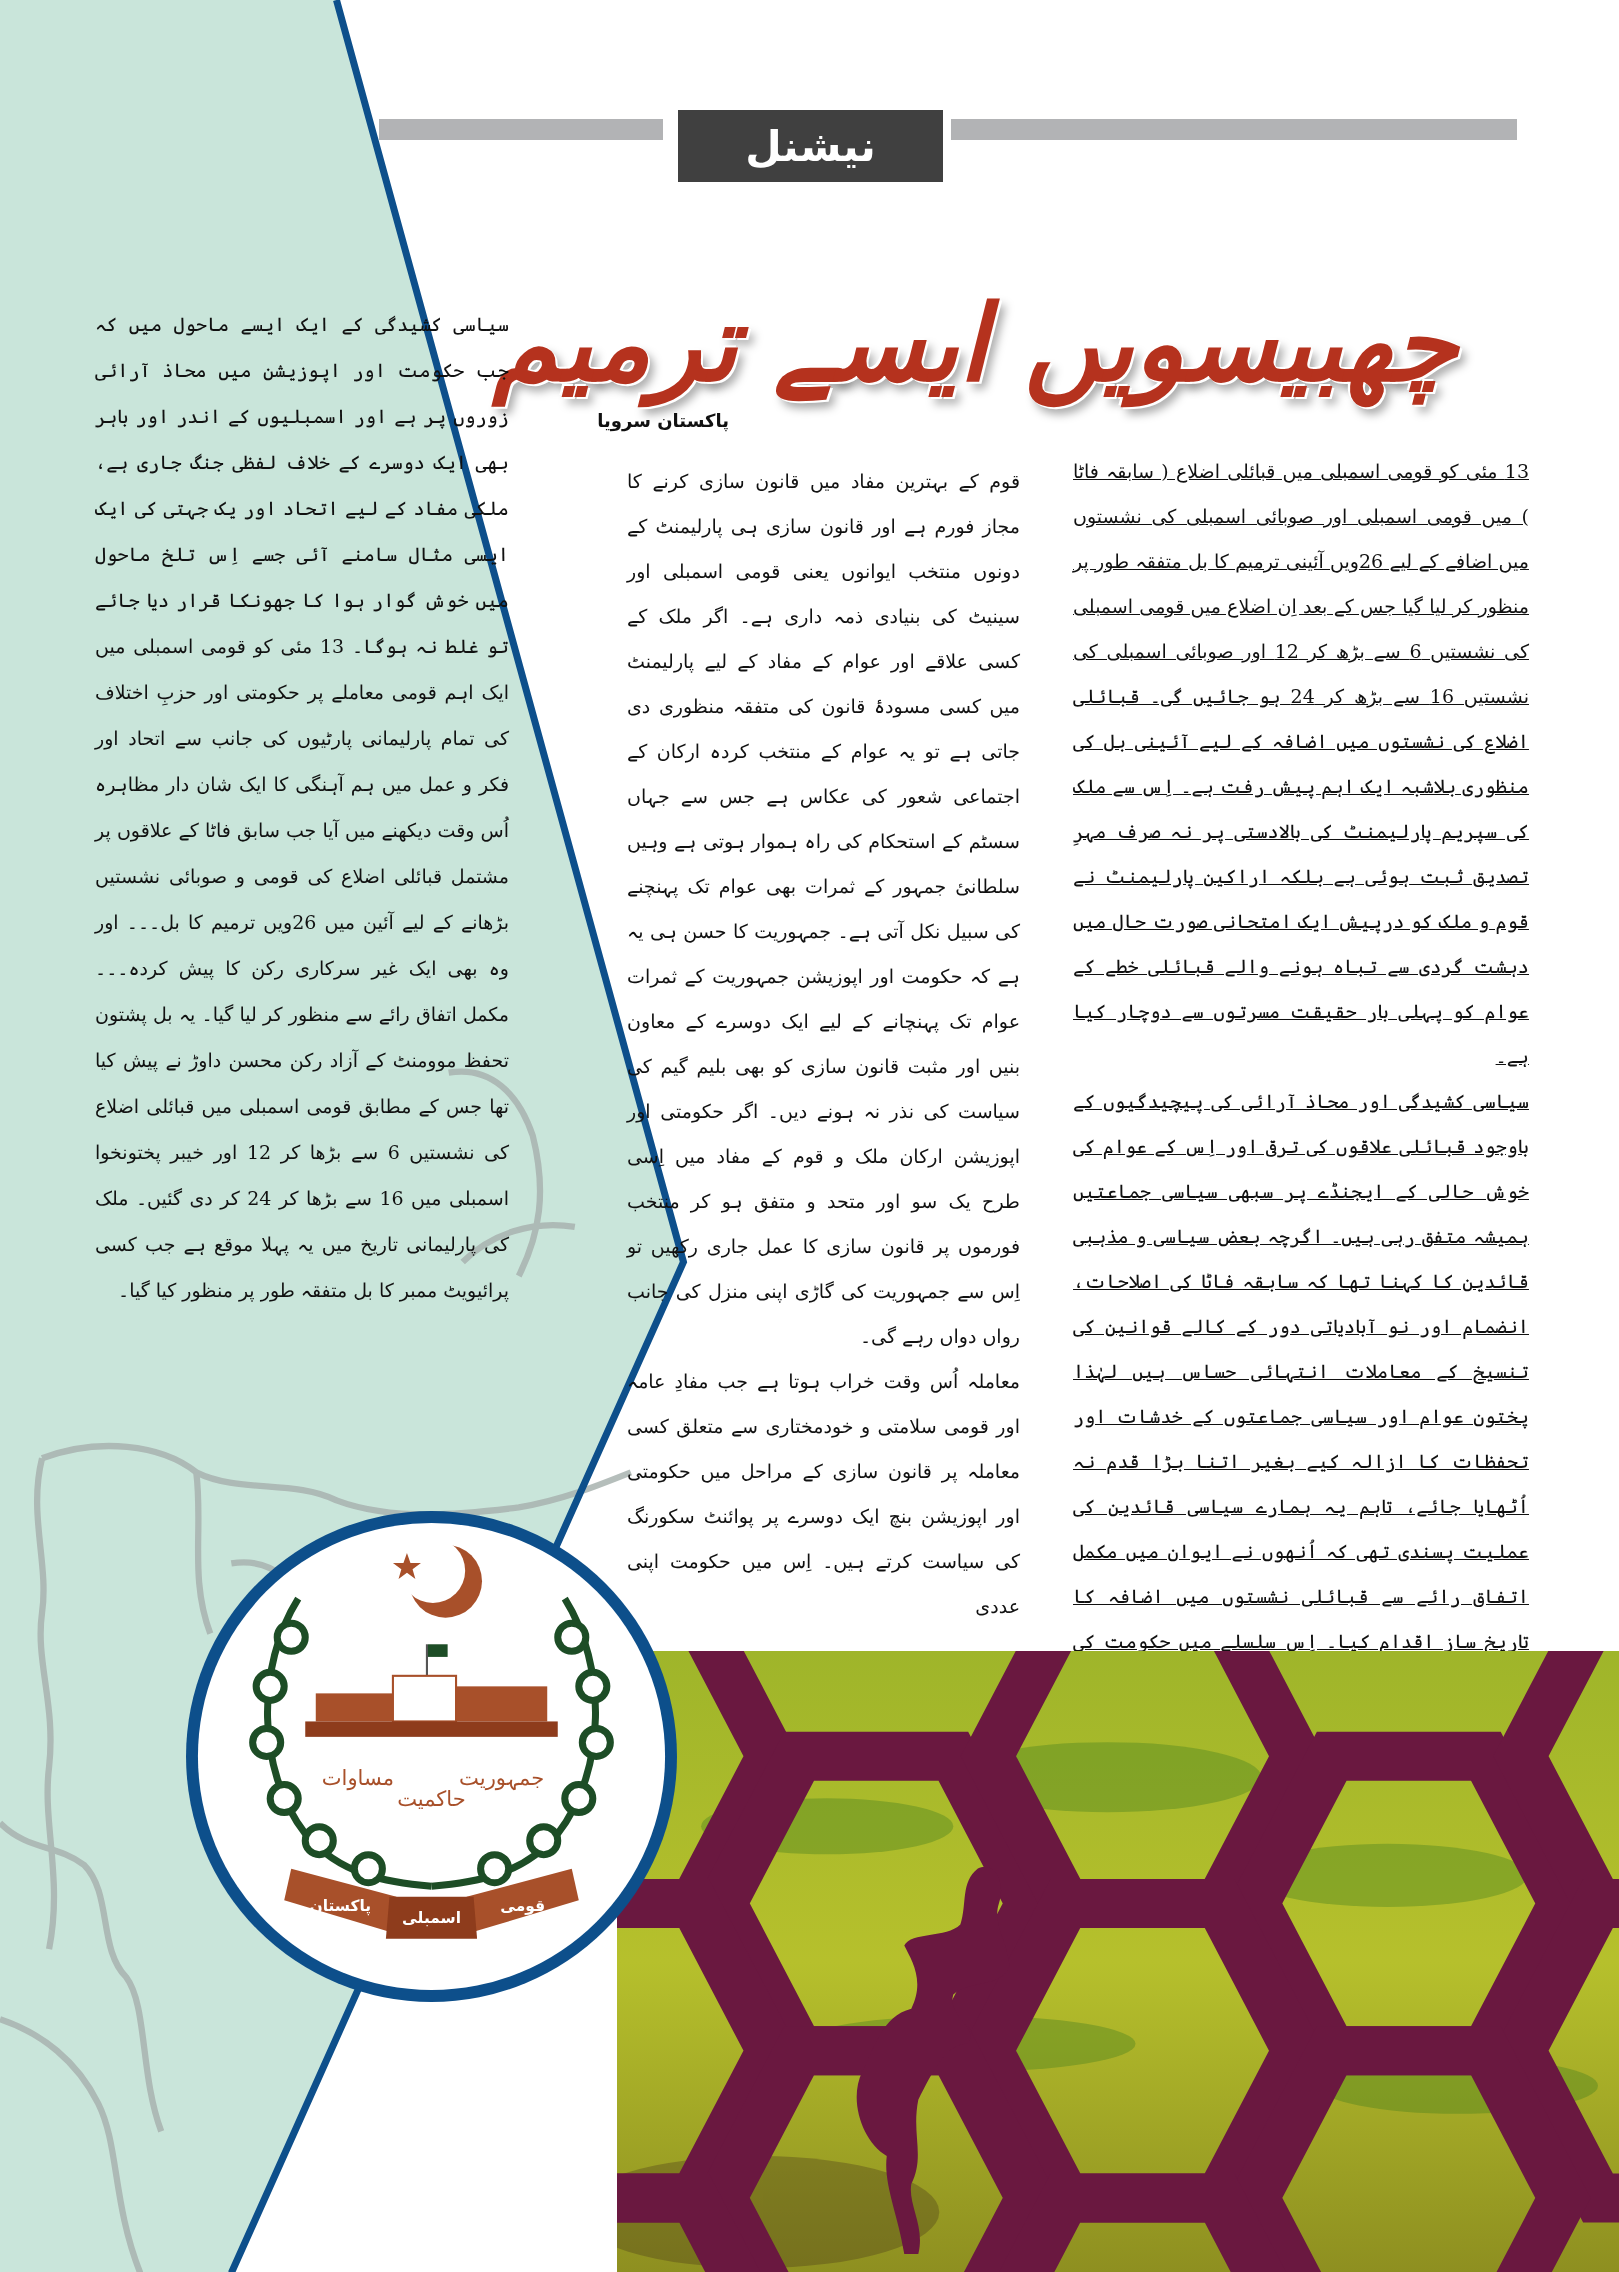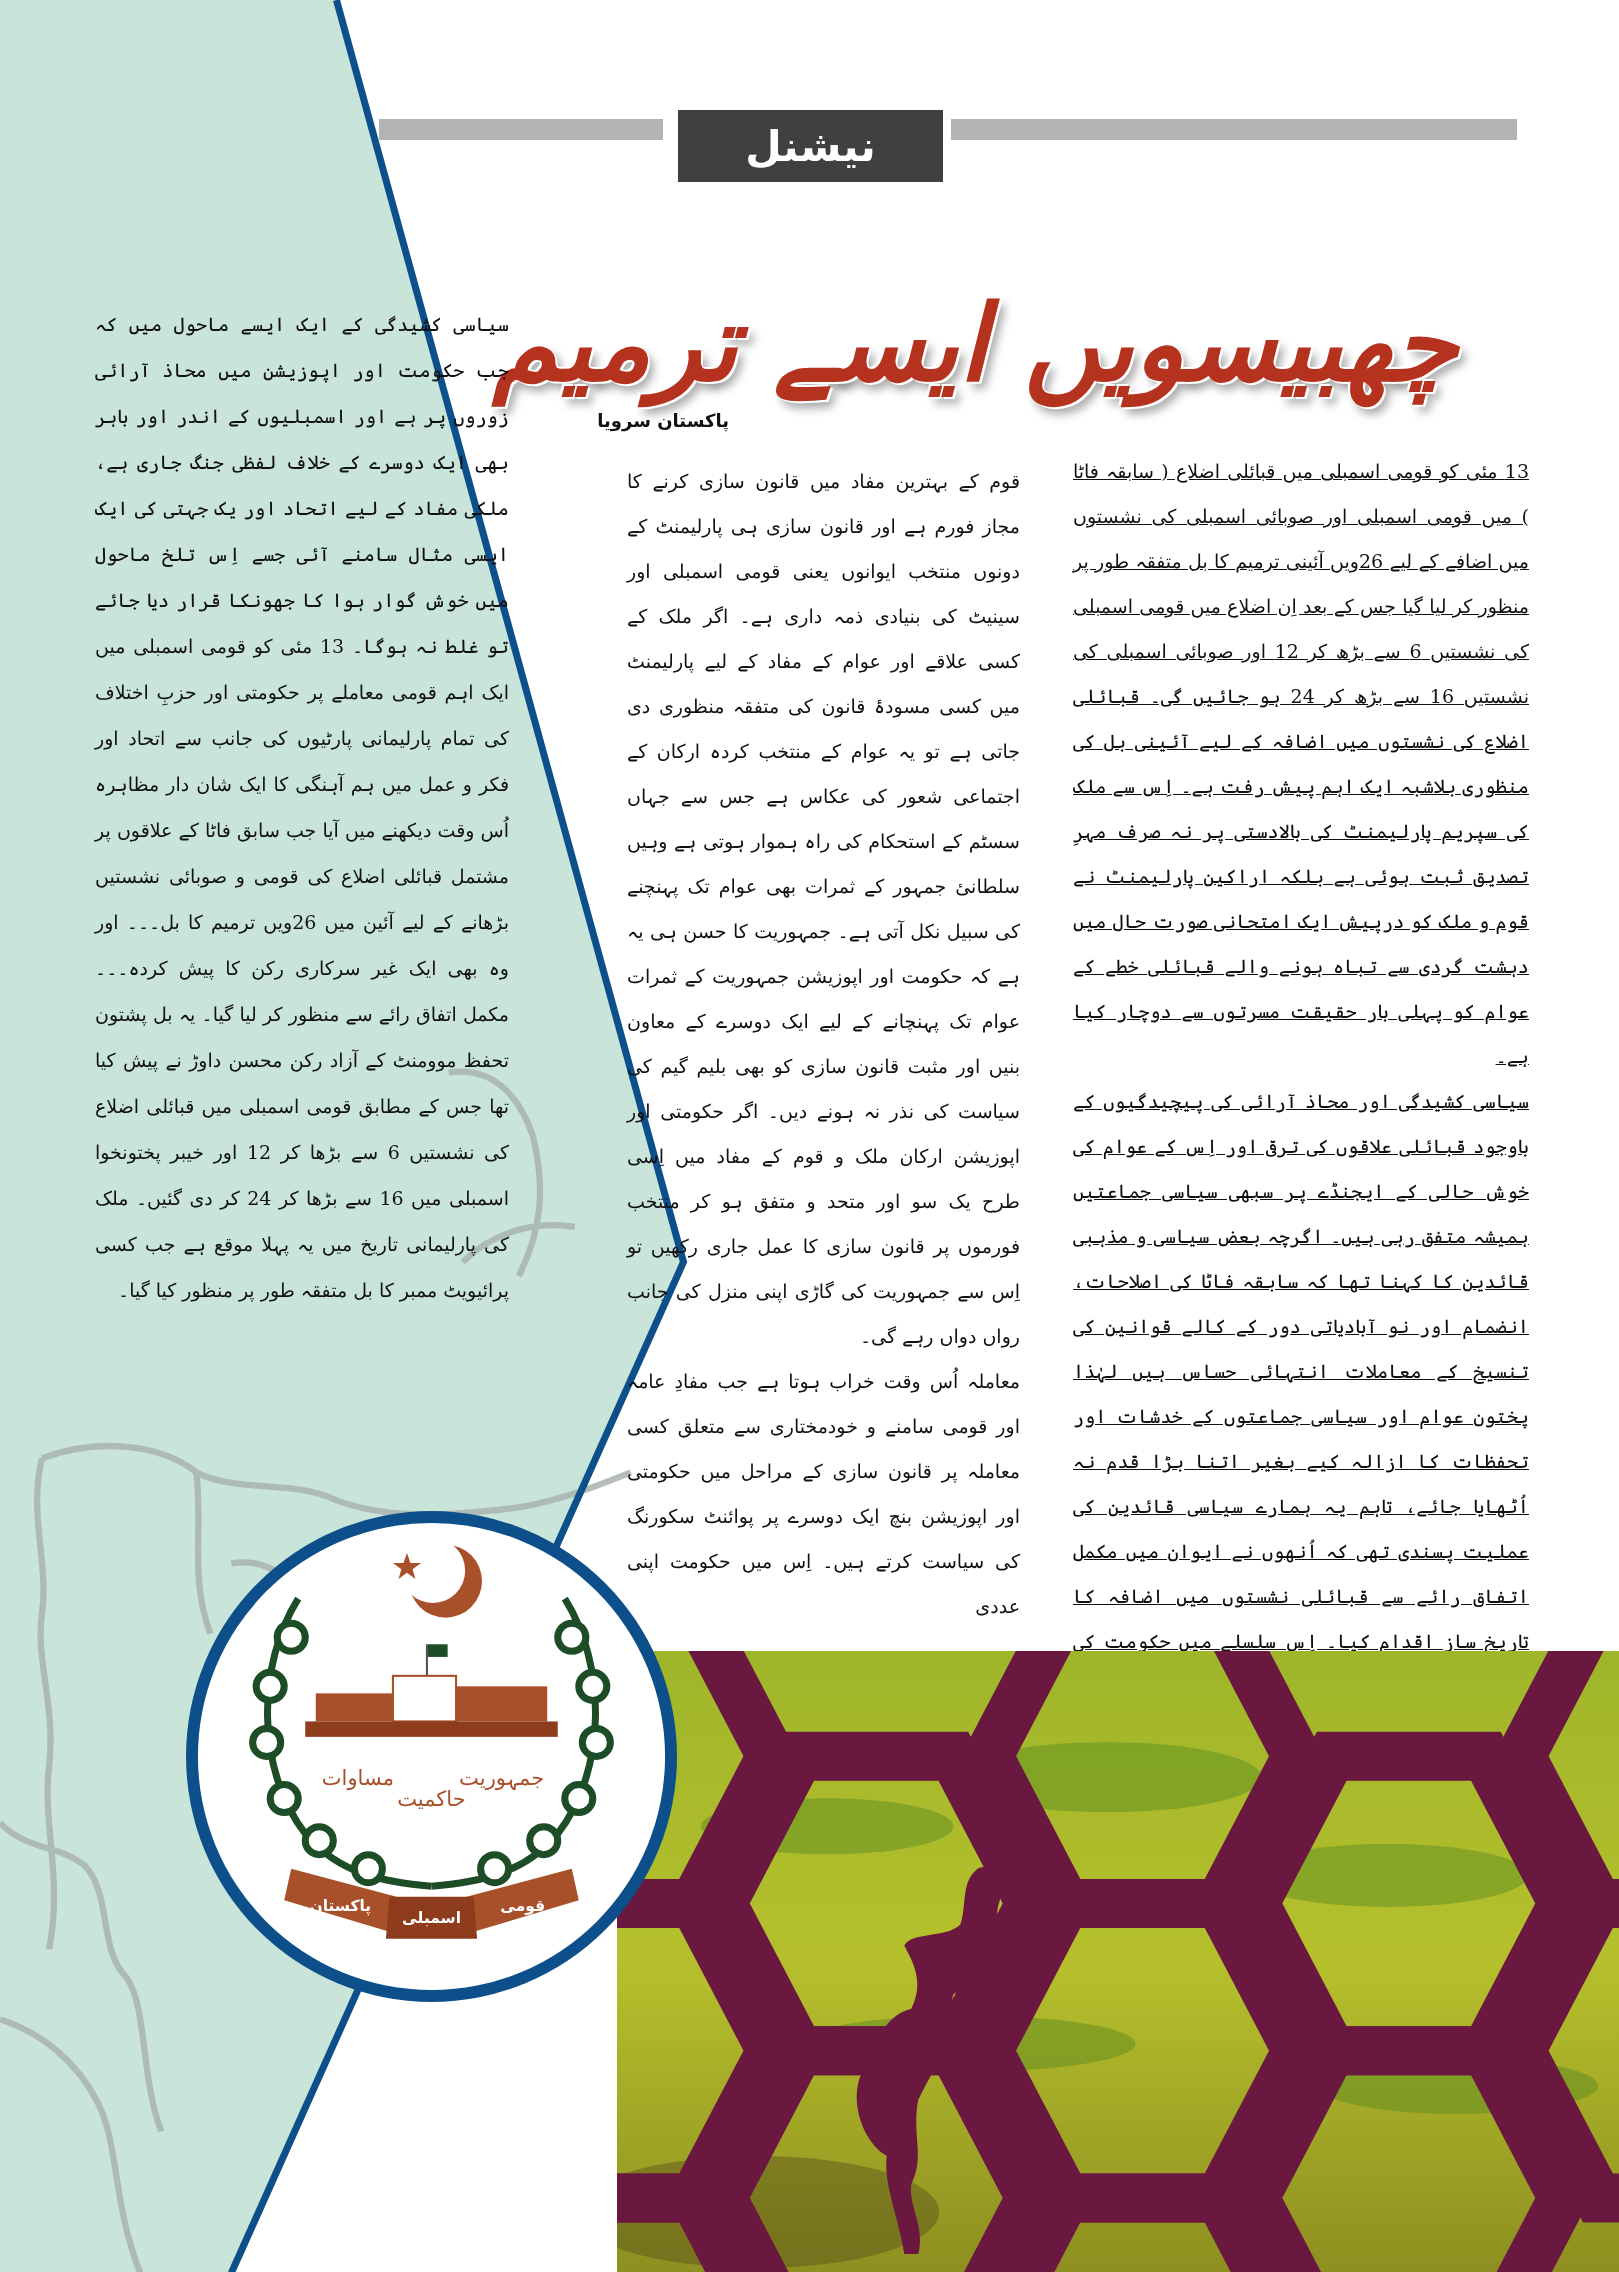--- a/index.html
+++ b/index.html
@@ -83,21 +83,21 @@
 <div id="byline" class="abs">پاکستان سرویا</div>
 
 <div id="col-right" class="abs col">
   <p>13 مئی کو قومی اسمبلی میں قبائلی اضلاع ( سابقہ فاٹا ) میں قومی اسمبلی اور صوبائی اسمبلی کی نشستوں میں اضافے کے لیے 26ویں آئینی ترمیم کا بل متفقہ طور پر منظور کر لیا گیا جس کے بعد اِن اضلاع میں قومی اسمبلی کی نشستیں 6 سے بڑھ کر 12 اور صوبائی اسمبلی کی نشستیں 16 سے بڑھ کر 24 ہو جائیں گی۔ قبائلی اضلاع کی نشستوں میں اضافہ کے لیے آئینی بل کی منظوری بلاشبہ ایک اہم پیش رفت ہے۔ اِس سے ملک کی سپریم پارلیمنٹ کی بالادستی پر نہ صرف مہرِ تصدیق ثبت ہوئی ہے بلکہ اراکین پارلیمنٹ نے قوم و ملک کو درپیش ایک امتحانی صورت حال میں دہشت گردی سے تباہ ہونے والے قبائلی خطے کے عوام کو پہلی بار حقیقت مسرتوں سے دوچار کیا ہے۔</p>
   <p>سیاسی کشیدگی اور محاذ آرائی کی پیچیدگیوں کے باوجود قبائلی علاقوں کی ترقی اور اِس کے عوام کی خوش حالی کے ایجنڈے پر سبھی سیاسی جماعتیں ہمیشہ متفق رہی ہیں۔ اگرچہ بعض سیاسی و مذہبی قائدین کا کہنا تھا کہ سابقہ فاٹا کی اصلاحات، انضمام اور نو آبادیاتی دور کے کالے قوانین کی تنسیخ کے معاملات انتہائی حساس ہیں لہٰذا پختون عوام اور سیاسی جماعتوں کے خدشات اور تحفظات کا ازالہ کیے بغیر اتنا بڑا قدم نہ اُٹھایا جائے، تاہم یہ ہمارے سیاسی قائدین کی عملیت پسندی تھی کہ اُنھوں نے ایوان میں مکمل اتفاق رائے سے قبائلی نشستوں میں اضافہ کا تاریخ ساز اقدام کیا۔ اِس سلسلے میں حکومت کی خصوصی دلچسپی بھی قابل تعریف ہے۔</p>
   <p>اِس میں کوئی دو رائے نہیں کہ عوام کی نمائندہ پارلیمنٹ ہی ملک و</p>
 </div>
 
 <div id="col-middle" class="abs col">
   <p>قوم کے بہترین مفاد میں قانون سازی کرنے کا مجاز فورم ہے اور قانون سازی ہی پارلیمنٹ کے دونوں منتخب ایوانوں یعنی قومی اسمبلی اور سینیٹ کی بنیادی ذمہ داری ہے۔ اگر ملک کے کسی علاقے اور عوام کے مفاد کے لیے پارلیمنٹ میں کسی مسودۂ قانون کی متفقہ منظوری دی جاتی ہے تو یہ عوام کے منتخب کردہ ارکان کے اجتماعی شعور کی عکاس ہے جس سے جہاں سسٹم کے استحکام کی راہ ہموار ہوتی ہے وہیں سلطانیٔ جمہور کے ثمرات بھی عوام تک پہنچنے کی سبیل نکل آتی ہے۔ جمہوریت کا حسن ہی یہ ہے کہ حکومت اور اپوزیشن جمہوریت کے ثمرات عوام تک پہنچانے کے لیے ایک دوسرے کے معاون بنیں اور مثبت قانون سازی کو بھی بلیم گیم کی سیاست کی نذر نہ ہونے دیں۔ اگر حکومتی اور اپوزیشن ارکان ملک و قوم کے مفاد میں اِسی طرح یک سو اور متحد و متفق ہو کر منتخب فورموں پر قانون سازی کا عمل جاری رکھیں تو اِس سے جمہوریت کی گاڑی اپنی منزل کی جانب رواں دواں رہے گی۔</p>
-  <p>معاملہ اُس وقت خراب ہوتا ہے جب مفادِ عامہ اور قومی سامنے و خودمختاری سے متعلق کسی معاملہ پر قانون سازی کے مراحل میں حکومتی اور اپوزیشن بنچ ایک دوسرے پر پوائنٹ سکورنگ کی سیاست کرتے ہیں۔ اِس میں حکومت اپنی عددی</p>
+  <p>معاملہ اُس وقت خراب ہوتا ہے جب مفادِ عامہ اور قومی سلامتی و خودمختاری سے متعلق کسی معاملہ پر قانون سازی کے مراحل میں حکومتی اور اپوزیشن بنچ ایک دوسرے پر پوائنٹ سکورنگ کی سیاست کرتے ہیں۔ اِس میں حکومت اپنی عددی</p>
 </div>
 
 <div id="col-left" class="abs col">
   <p>سیاسی کشیدگی کے ایک ایسے ماحول میں کہ جب حکومت اور اپوزیشن میں محاذ آرائی زوروں پر ہے اور اسمبلیوں کے اندر اور باہر بھی ایک دوسرے کے خلاف لفظی جنگ جاری ہے، ملکی مفاد کے لیے اتحاد اور یک جہتی کی ایک ایسی مثال سامنے آئی جسے اِس تلخ ماحول میں خوش گوار ہوا کا جھونکا قرار دیا جائے تو غلط نہ ہوگا۔ 13 مئی کو قومی اسمبلی میں ایک اہم قومی معاملے پر حکومتی اور حزبِ اختلاف کی تمام پارلیمانی پارٹیوں کی جانب سے اتحاد اور فکر و عمل میں ہم آہنگی کا ایک شان دار مظاہرہ اُس وقت دیکھنے میں آیا جب سابق فاٹا کے علاقوں پر مشتمل قبائلی اضلاع کی قومی و صوبائی نشستیں بڑھانے کے لیے آئین میں 26ویں ترمیم کا بل۔۔۔ اور وہ بھی ایک غیر سرکاری رکن کا پیش کردہ۔۔۔ مکمل اتفاق رائے سے منظور کر لیا گیا۔ یہ بل پشتون تحفظ موومنٹ کے آزاد رکن محسن داوڑ نے پیش کیا تھا جس کے مطابق قومی اسمبلی میں قبائلی اضلاع کی نشستیں 6 سے بڑھا کر 12 اور خیبر پختونخوا اسمبلی میں 16 سے بڑھا کر 24 کر دی گئیں۔ ملک کی پارلیمانی تاریخ میں یہ پہلا موقع ہے جب کسی پرائیویٹ ممبر کا بل متفقہ طور پر منظور کیا گیا۔</p>
 </div>
 
 <div id="photo" class="abs">
   <svg viewBox="0 0 1430 887" preserveAspectRatio="none">
     <defs>
       <linearGradient id="hillgrad" x1="0" y1="0" x2="0" y2="1">

